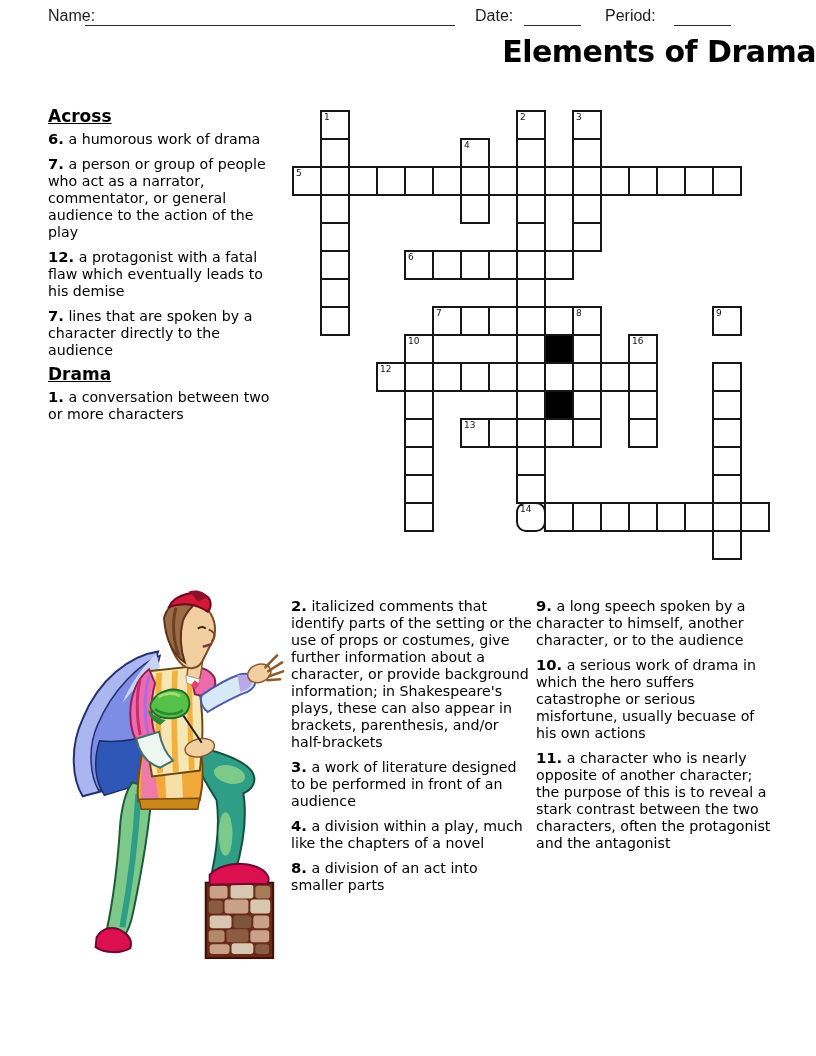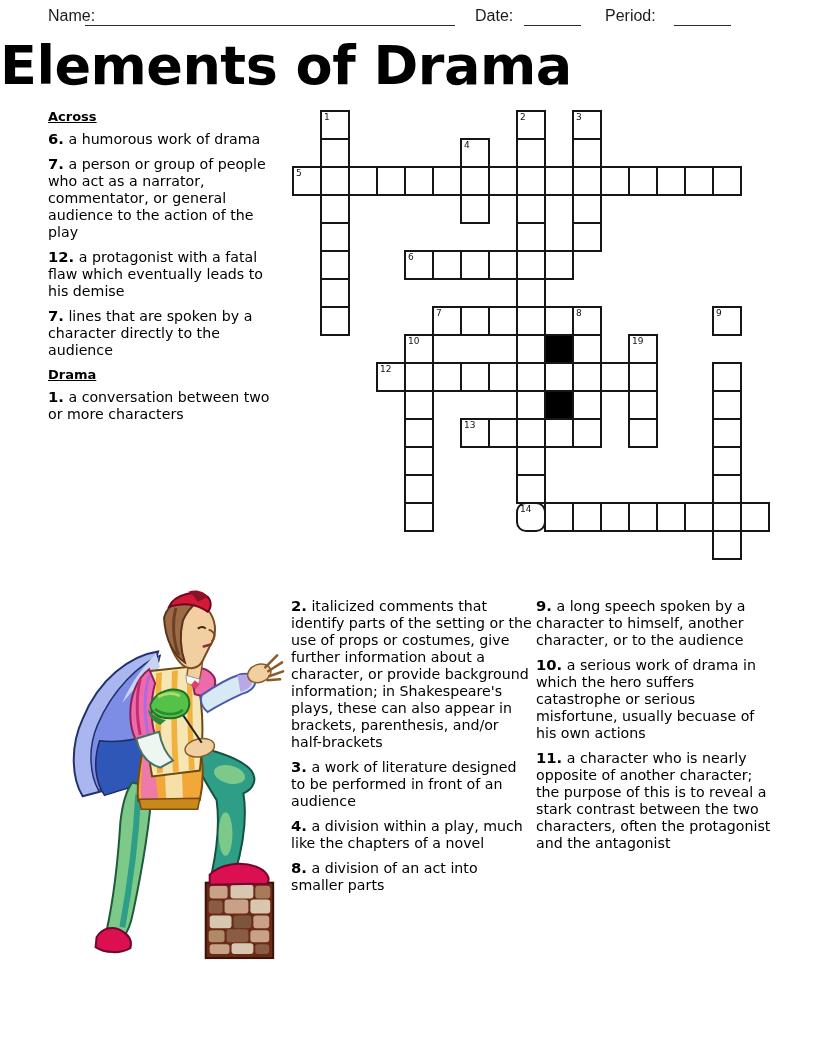--- a/index.html
+++ b/index.html
@@ -8,26 +8,26 @@
     font-family:"DejaVu Sans",sans-serif;color:#000;overflow:hidden;
   }
   
   .hdr-label{
     position:absolute;top:7px;font-family:"Liberation Sans",sans-serif;
     font-size:16px;color:#1c1c1c;
   }
   .blank-line{position:absolute;height:0;border-bottom:1.6px solid #2b2b2b;}
   
   .title{
-    position:absolute;top:34px;left:0;width:100%;text-align:left;
-    font-size:54px;font-weight:600;letter-spacing:-0.5px;color:#000;
+    position:absolute;top:34px;left:0;width:100%;text-align:right;
+    font-size:30px;font-weight:600;letter-spacing:-0.5px;color:#000;
   }
   
   .clue-col{position:absolute;font-size:14.2px;line-height:17px;color:#000;}
-  .clue-head{font-weight:bold;text-decoration:underline;font-size:13px;margin:0 0 5px 0;}
+  .clue-head{font-weight:bold;text-decoration:underline;font-size:17px;margin:0 0 5px 0;}
   .clue{margin:0 0 7px 0;}
   .clue b{font-size:14.8px;}
   #col-left{left:48px;top:108px;width:238px;}
   #col-mid{left:291px;top:597px;width:242px;}
   #col-right{left:536px;top:597px;width:240px;}
   
   .grid{position:absolute;left:292px;top:110px;width:478px;height:450px;}
   .cell{
     position:absolute;width:30px;height:30px;box-sizing:border-box;
     border:2px solid #161616;background:#fff;
@@ -134,21 +134,21 @@
       <div class="cell" style="left: 420px; top: 196px;">
         <span class="cnum">9</span>
       </div>
       <div class="cell" style="left: 112px; top: 224px;">
         <span class="cnum">10</span>
       </div>
       <div class="cell" style="left: 224px; top: 224px;"></div>
       <div class="cell black" style="left: 252px; top: 224px;"></div>
       <div class="cell" style="left: 280px; top: 224px;"></div>
       <div class="cell" style="left: 336px; top: 224px;">
-        <span class="cnum">19</span>
+        <span class="cnum">16</span>
       </div>
       <div class="cell" style="left: 84px; top: 252px;">
         <span class="cnum">12</span>
       </div>
       <div class="cell" style="left: 112px; top: 252px;"></div>
       <div class="cell" style="left: 140px; top: 252px;"></div>
       <div class="cell" style="left: 168px; top: 252px;"></div>
       <div class="cell" style="left: 196px; top: 252px;"></div>
       <div class="cell" style="left: 224px; top: 252px;"></div>
       <div class="cell" style="left: 252px; top: 252px;"></div>

